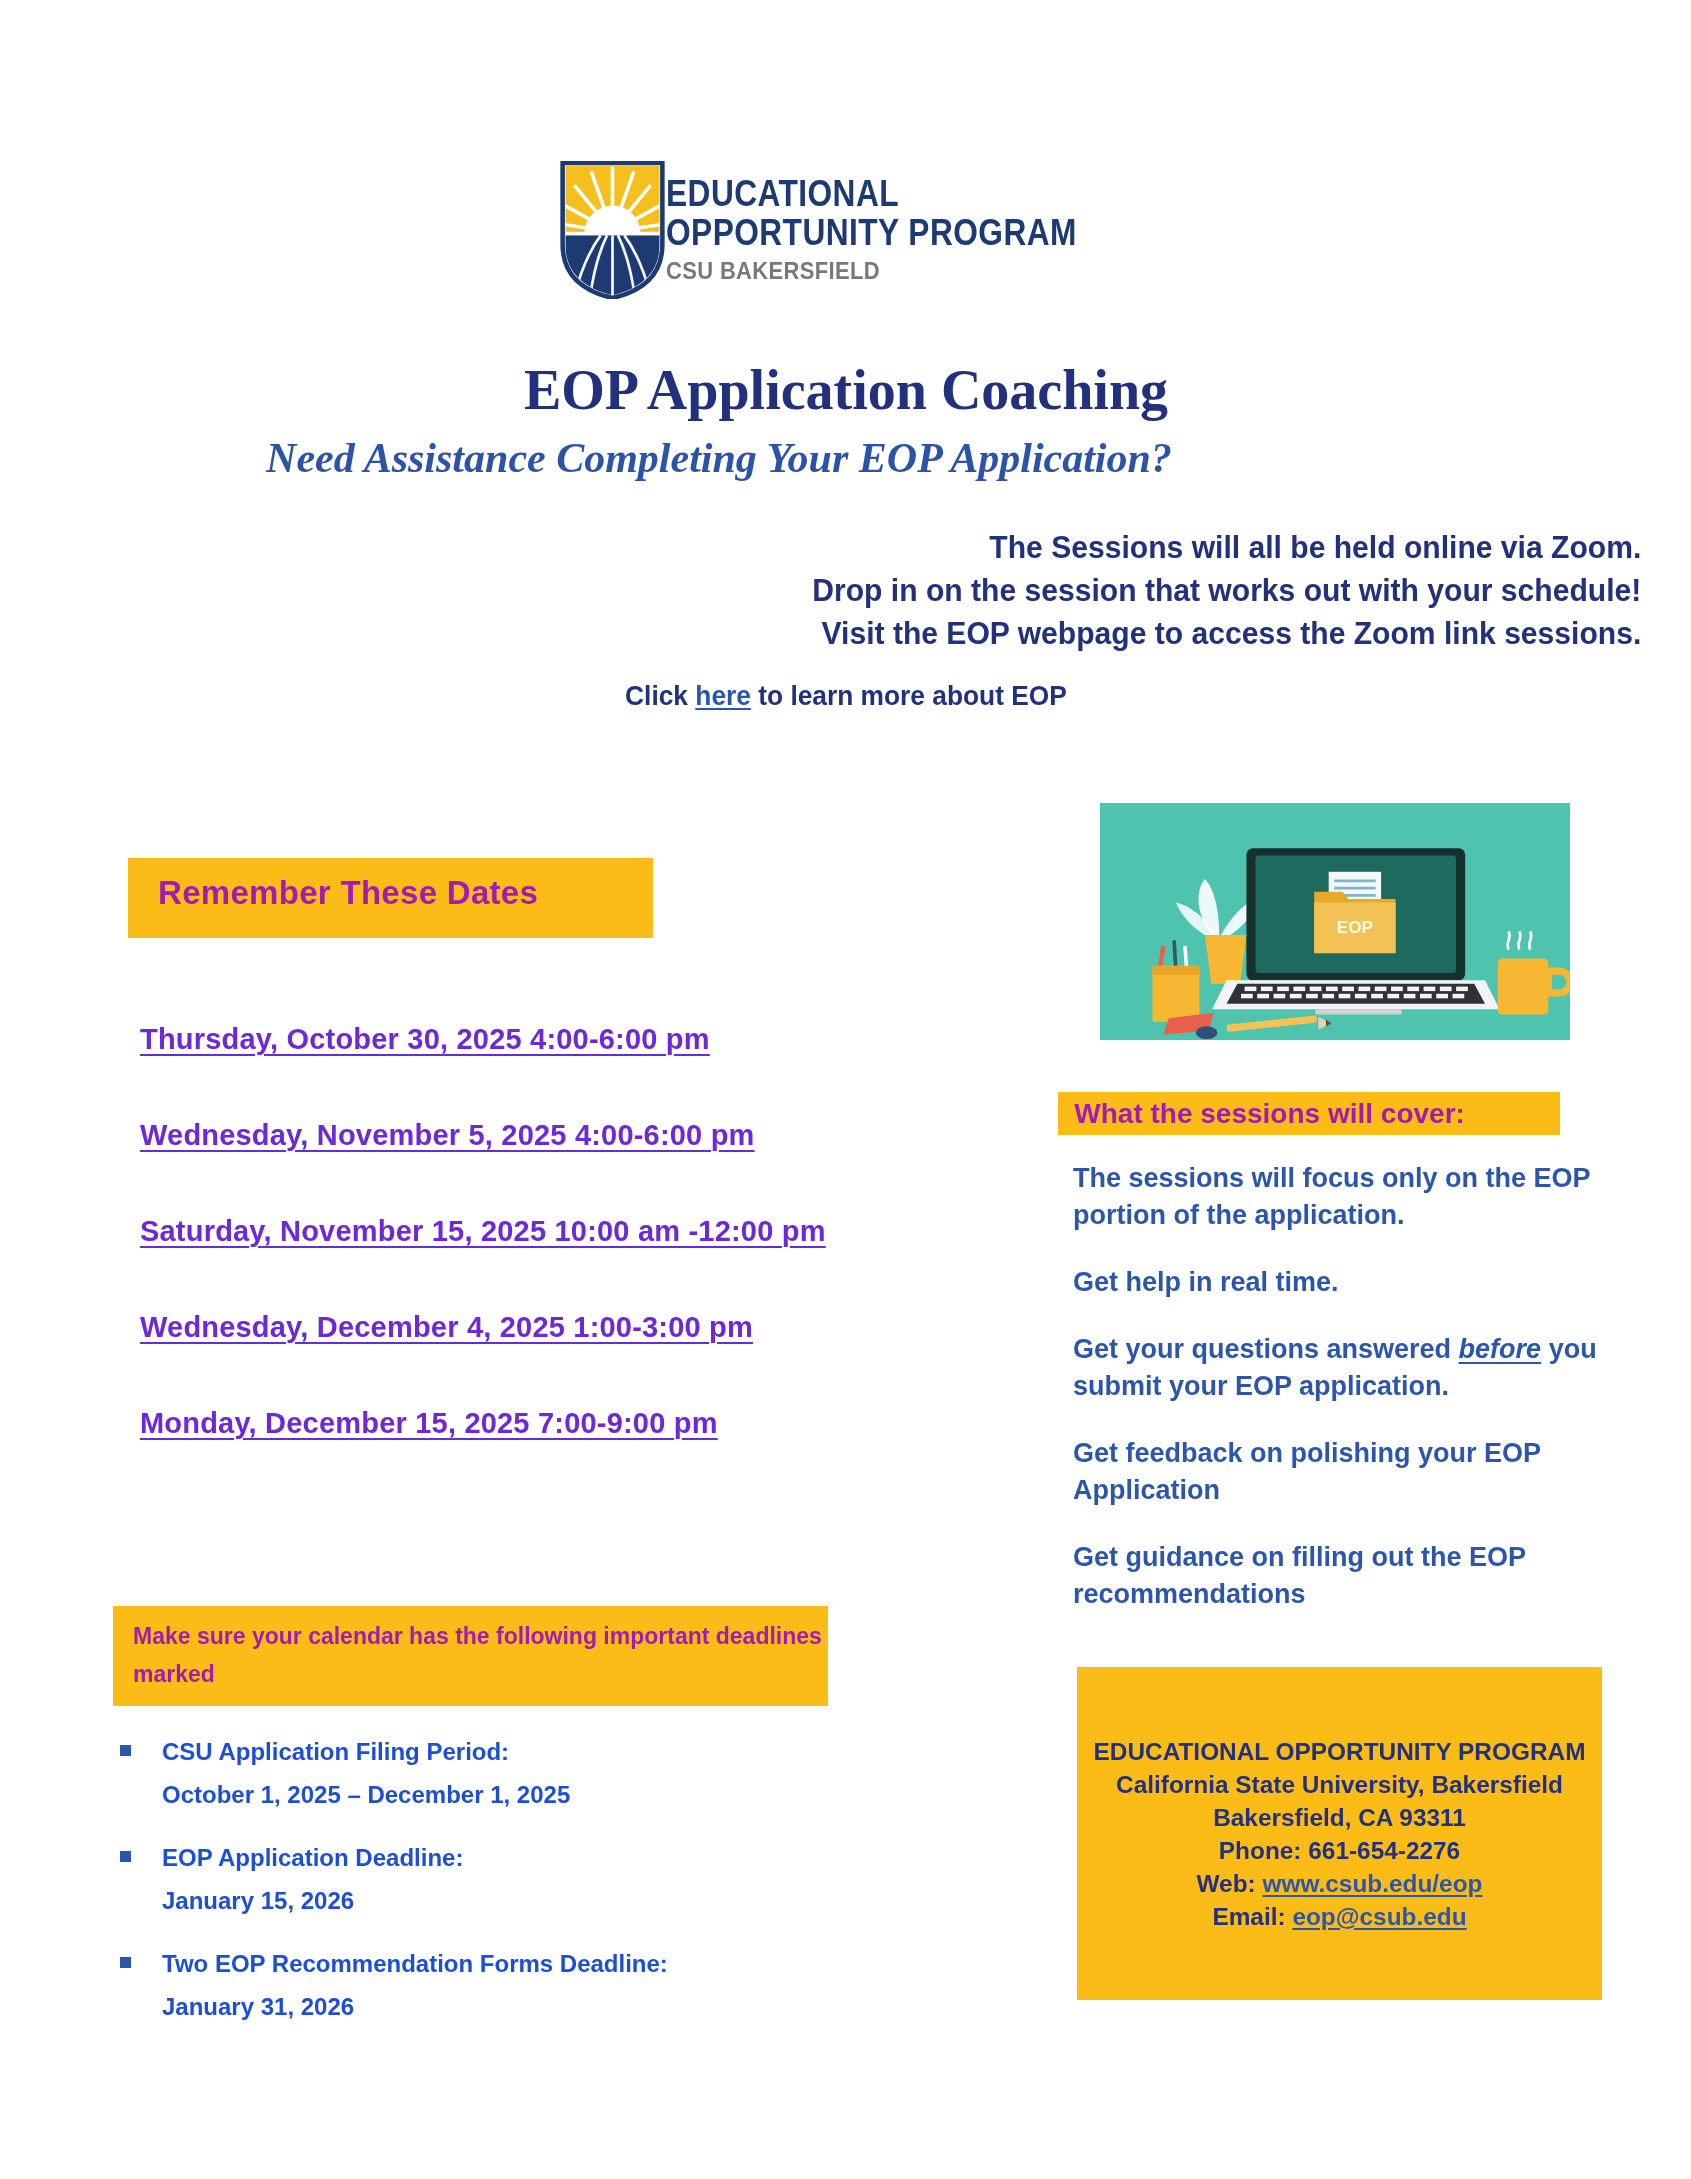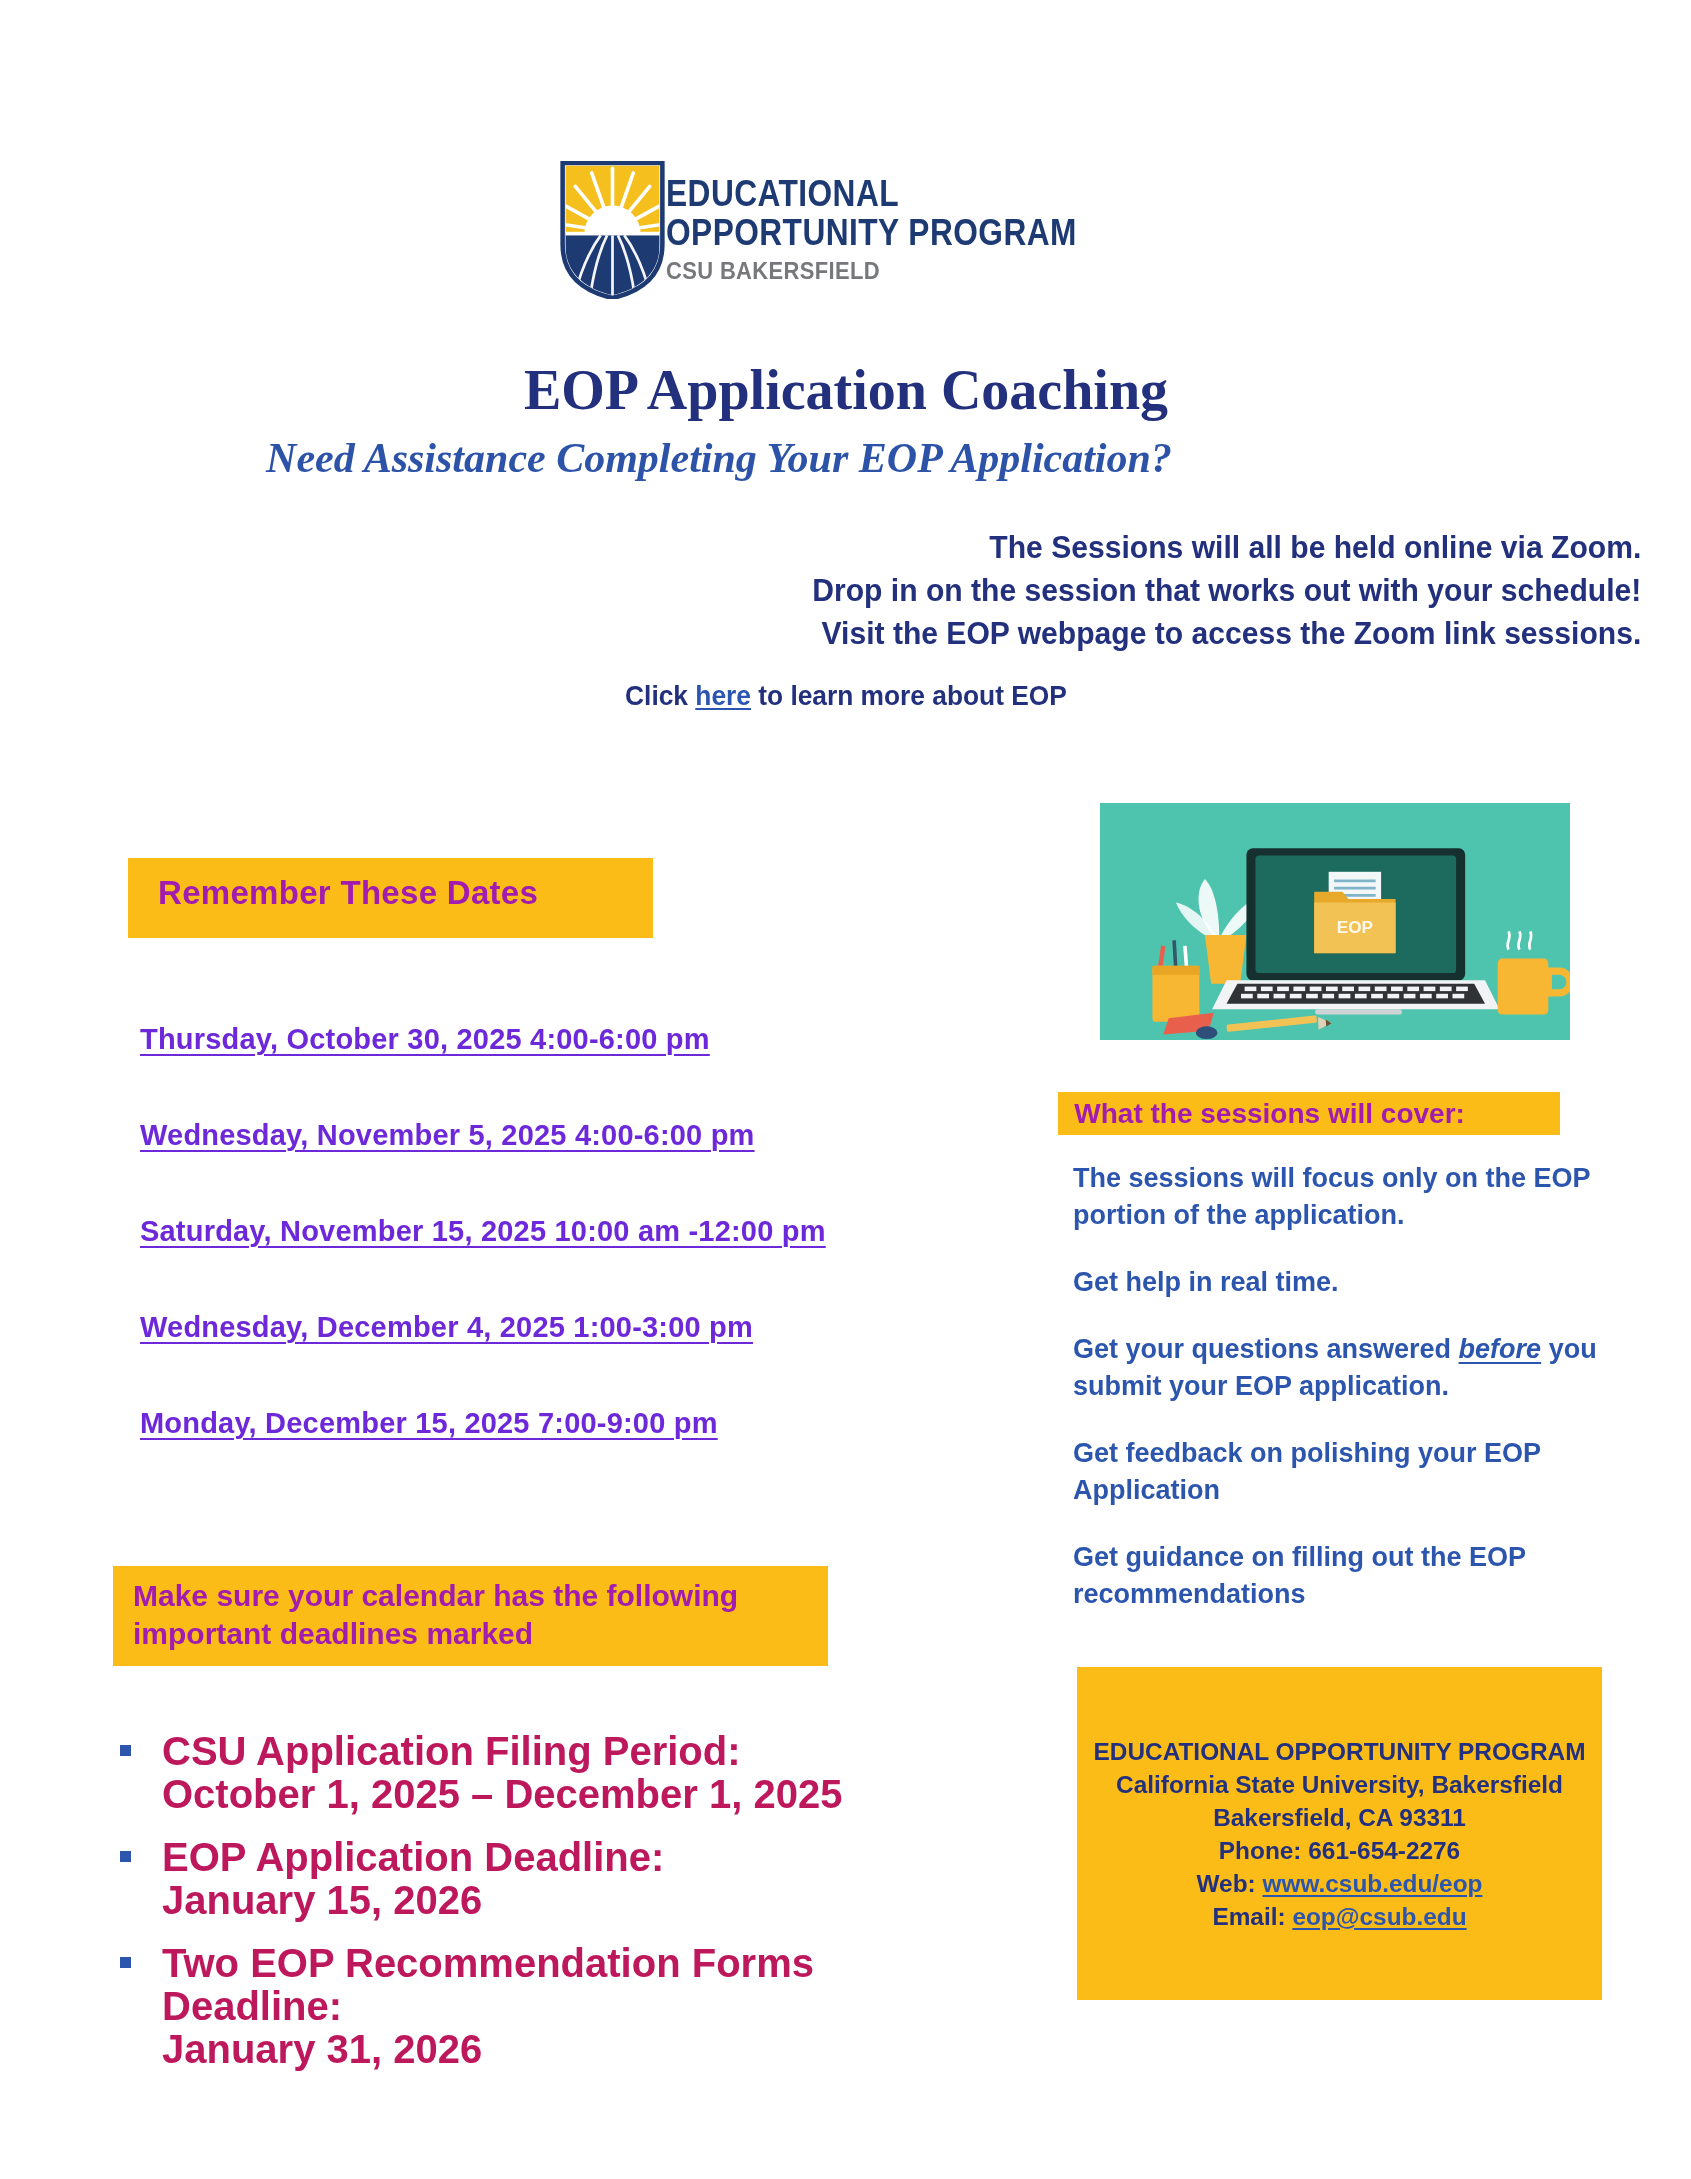--- a/index.html
+++ b/index.html
@@ -114,23 +114,23 @@
     font-weight: 700;
   }
   #dates-heading {
     left: 128px; top: 858px;
     width: 525px; height: 80px;
     font-size: 33px;
     padding: 16.3px 0 0 30px;
     letter-spacing: 0.3px;
   }
   #deadlines-heading {
-    left: 113px; top: 1566px;
+    left: 113px; top: 1606px;
     width: 715px; height: 100px;
-    font-size: 30px;
+    font-size: 23px;
     line-height: 38px;
     padding: 11px 0 8px 20px;
   }
   #cover-heading {
     left: 1058px; top: 1092px;
     width: 502px; height: 43px;
     font-size: 28px;
     padding: 6.3px 0 0 16.3px;
   }
 
@@ -168,23 +168,23 @@
   .sq-bullet {
     width: 11px; height: 11px;
     background: #2c55ad;
     margin-top: 15.4px;
     margin-right: 31px;
     flex: 0 0 auto;
   }
   .deadline-text {
     font-family: "Liberation Sans Narrow", "Liberation Sans", sans-serif;
     font-weight: 700;
-    font-size: 40px;
+    font-size: 24px;
     line-height: 43px;
-    color: #be185d;
+    color: #1d4ed8;
   }
 
   
   #illustration {
     position: absolute;
     left: 1100px; top: 803px;
     width: 470px; height: 237px;
     background: #4ec4ae;
     overflow: hidden;
   }

